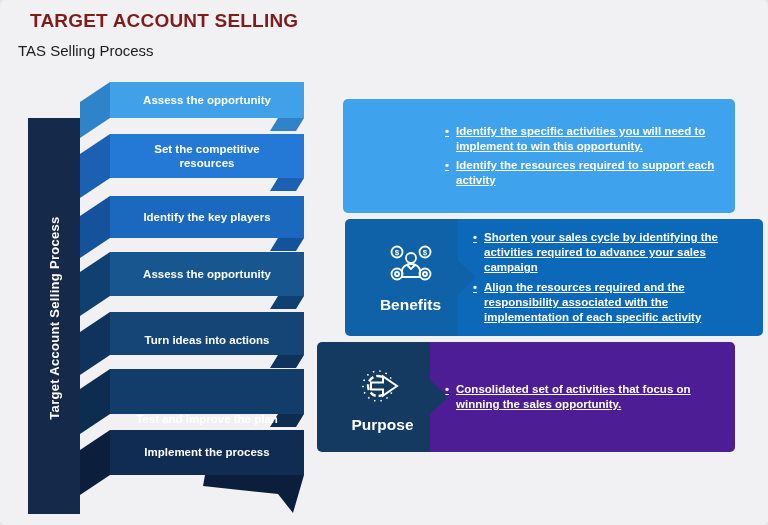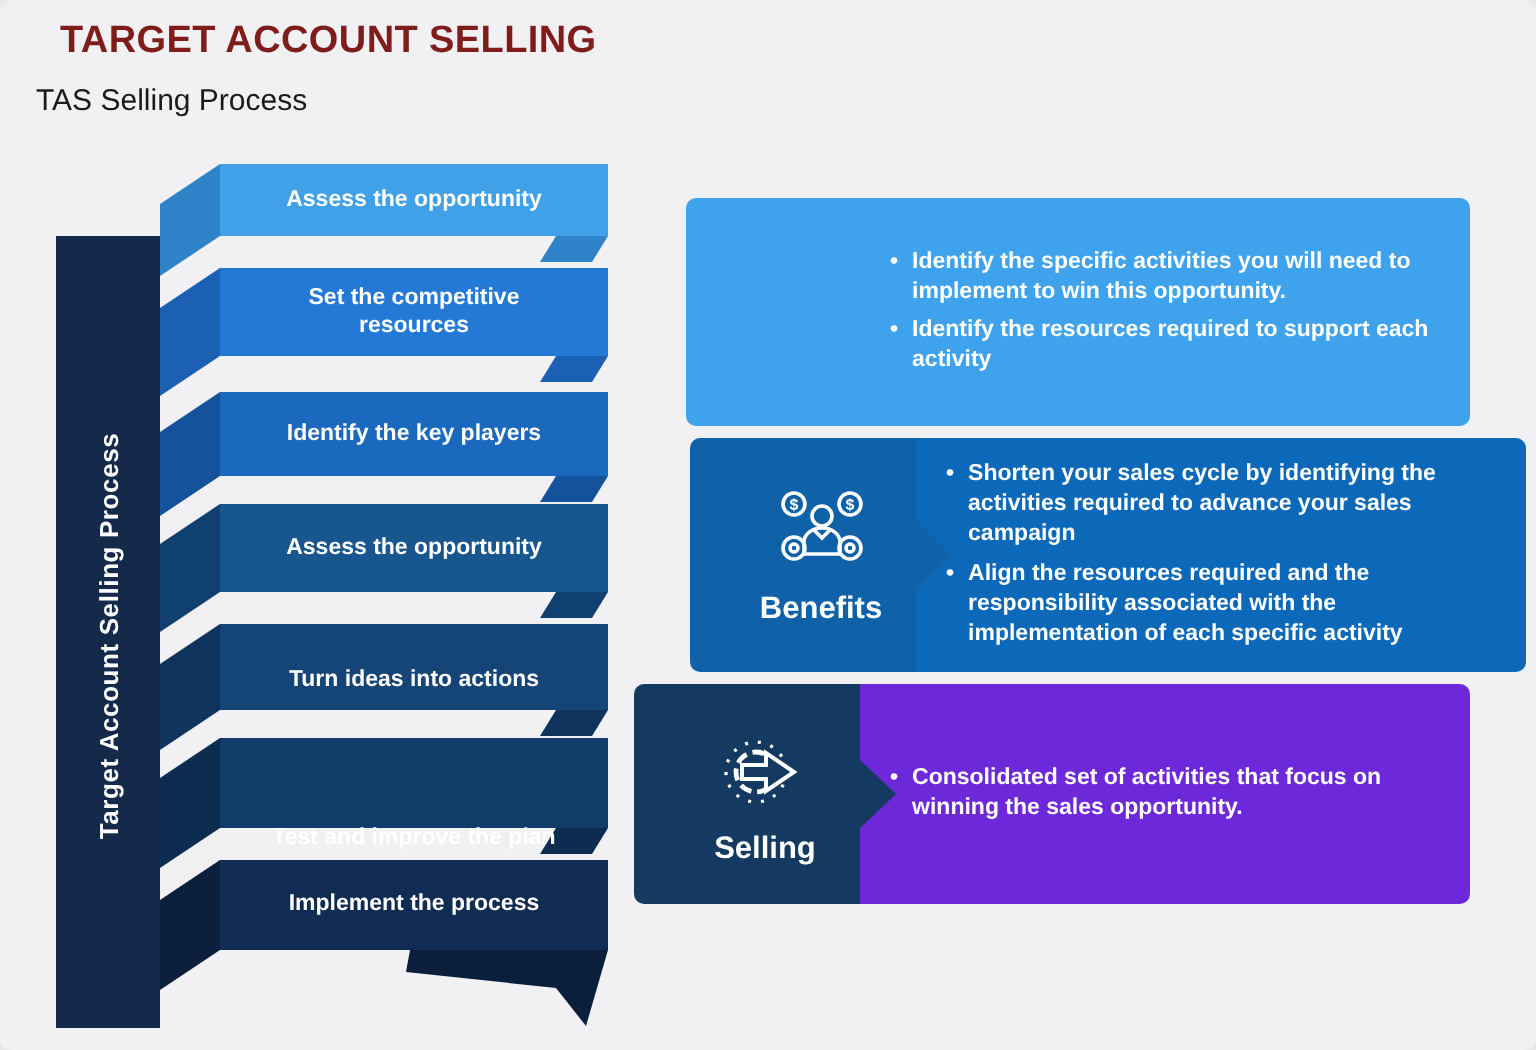--- a/index.html
+++ b/index.html
@@ -35,21 +35,21 @@
   
   .panel-row{position:absolute; left:317px; width:418px;}
   .panel-content{
     position:absolute; left:26px; right:0; top:0; bottom:0;
     border-radius:5px;
     display:flex; flex-direction:column; justify-content:center;
     padding:8px 20px 8px 102px; box-sizing:border-box;
   }
   .bullet{
     display:flex; gap:7px; color:#fff;
-    font-size:11.5px; font-weight:700; line-height:1.32; margin:2px 0;
+    font-size:11.5px; font-weight:700; line-height:1.32; margin:2px 0;text-decoration:underline;
   }
   .bullet::before{content:"\2022"; flex:0 0 auto;}
   .panel-label{
     position:absolute; left:0; top:0; bottom:0; width:131px;
     clip-path:polygon(0 0,113px 0,113px calc(50% - 17px),131px 50%,113px calc(50% + 17px),113px 100%,0 100%);
     border-radius:5px 0 0 5px;
     display:flex; flex-direction:column; align-items:center; justify-content:center; gap:5px;
   }
   .panel-label-text{color:#fff; font-size:15.5px; font-weight:700;}
   .panel-icon{display:block;}
@@ -126,34 +126,34 @@
         <g fill="#fff" font-family="Liberation Sans, sans-serif" font-size="8" font-weight="bold" text-anchor="middle">
           <text x="12" y="14">$</text>
           <text x="40" y="14">$</text>
         </g>
       </svg>
       <div class="panel-label-text">Benefits</div>
     </div>
   </div>
 
   <div class="panel-row" style="top:342px;height:110px;">
-    <div class="panel-content" style="background: #6d28d9;">
+    <div class="panel-content" style="background: #4c1d95;">
       <div class="bullet">
         <span>Consolidated set of activities that focus on winning the sales opportunity.</span>
         </div>
     </div>
     <div class="panel-label" style="background: rgb(20, 58, 97);">
       <svg class="panel-icon" width="52" height="50" viewBox="0 0 52 50">
         <g fill="none" stroke="#fff">
           <circle cx="21" cy="25" r="15" stroke-width="1.6" stroke-dasharray="1.5 5"></circle>
           <circle cx="21" cy="25" r="10" stroke-width="2.4" stroke-dasharray="6 3"></circle>
         </g>
         <path d="M14 21.5 h12 v-6 l14 9.5 l-14 9.5 v-6 h-12 z" fill="#143A61" stroke="#fff" stroke-width="2"></path>
       </svg>
-      <div class="panel-label-text">Selling</div>
+      <div class="panel-label-text">Purpose</div>
     </div>
   </div>
 
 <div class="step-label" style="top: 82px; height: 36px;">Assess the opportunity</div>
     <div class="step-label" style="top: 134px; height: 44px;">Set the competitive resources</div>
     <div class="step-label" style="top: 196px; height: 42px;">Identify the key players</div>
     <div class="step-label" style="top: 252px; height: 44px;">Assess the opportunity</div>
     <div class="step-label" style="top: 312px; height: 56px;">Turn ideas into actions</div>
     <div class="step-label" style="top: 369px; height: 45px; margin-top: 28px;">Test and improve the plan</div>
     <div class="step-label" style="top: 430px; height: 45px;">Implement the process</div>

